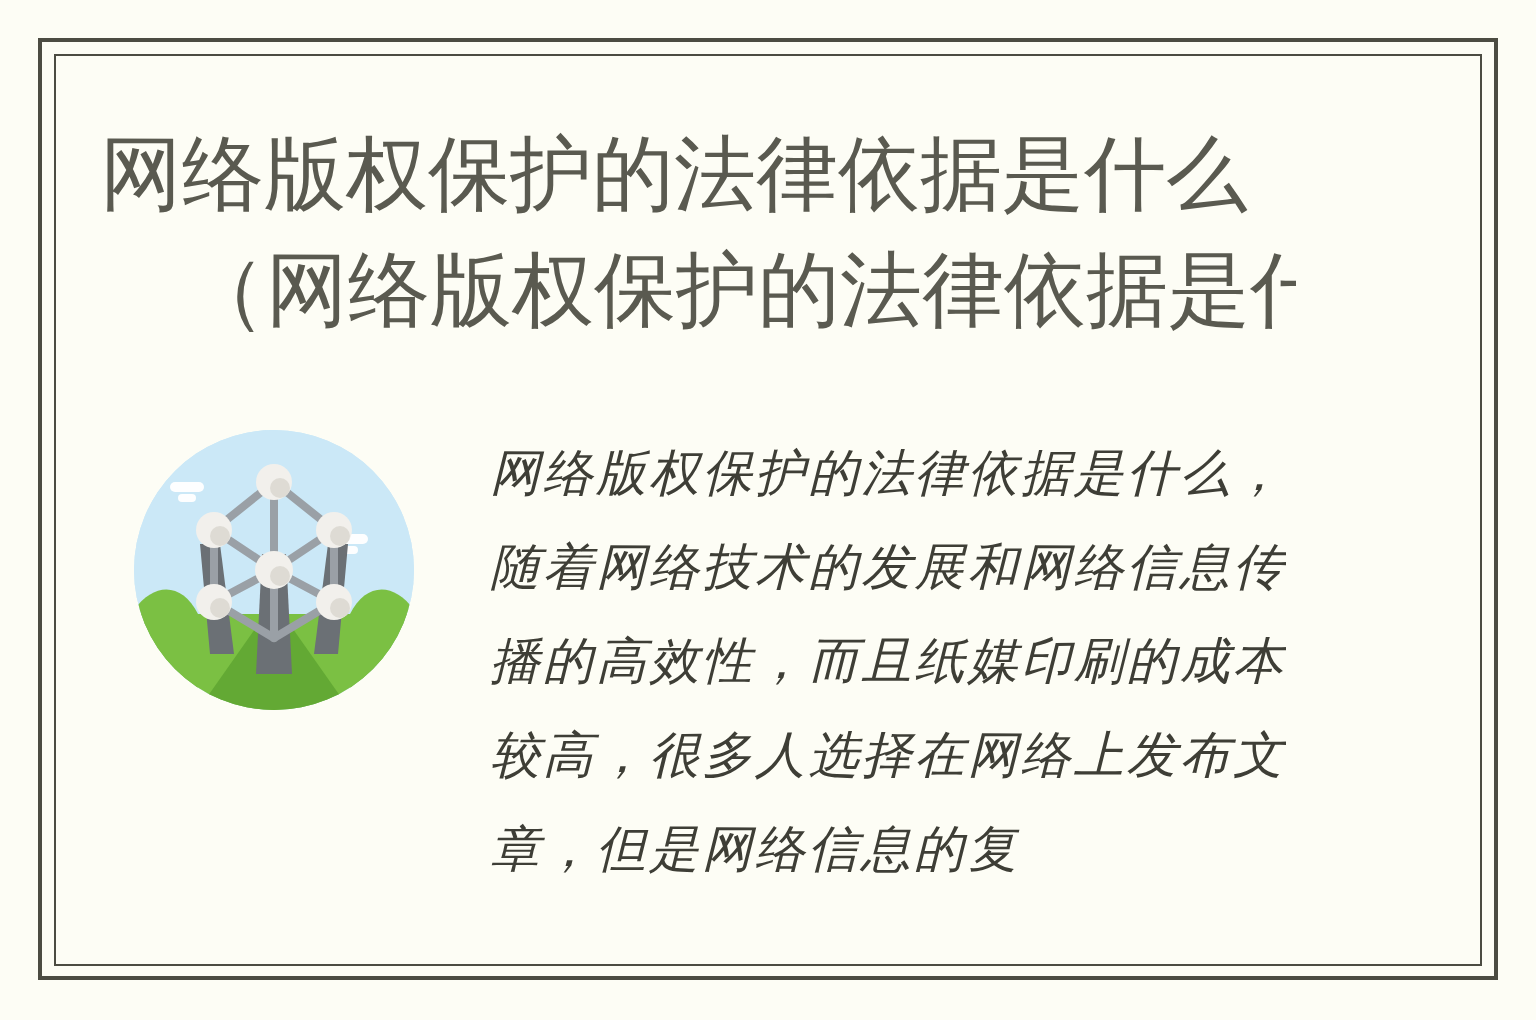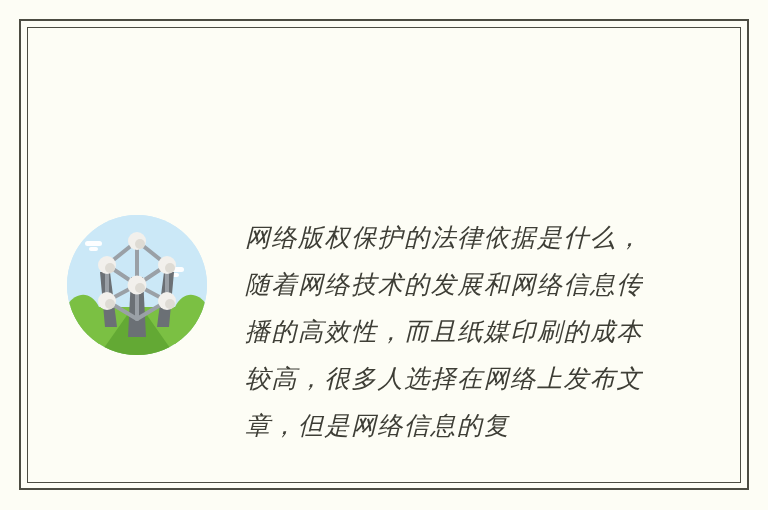--- a/index.html
+++ b/index.html
@@ -98,20 +98,24 @@
   }
 </style>
 </head>
 <body>
 
 <div id="page">
 
   <div class="frame-outer"></div>
   <div class="frame-inner"></div>
 
+  <div class="title-block">
+    <div class="title-line l1">网络版权保护的法律依据是什么</div>
+    <div class="title-line l2">（网络版权保护的法律依据是什</div>
+  </div>
 
   <div class="thumb">
     <svg width="140" height="140" viewBox="0 0 140 140" xmlns="http://www.w3.org/2000/svg">
 
       <rect x="0" y="0" width="140" height="140" fill="#cbe8f7"></rect>
 
       <g fill="#ffffff" opacity="0.95">
         <rect x="18" y="26" width="17" height="5" rx="2.5"></rect>
         <rect x="22" y="32" width="9" height="4" rx="2"></rect>
         <rect x="100" y="52" width="17" height="5" rx="2.5"></rect>

